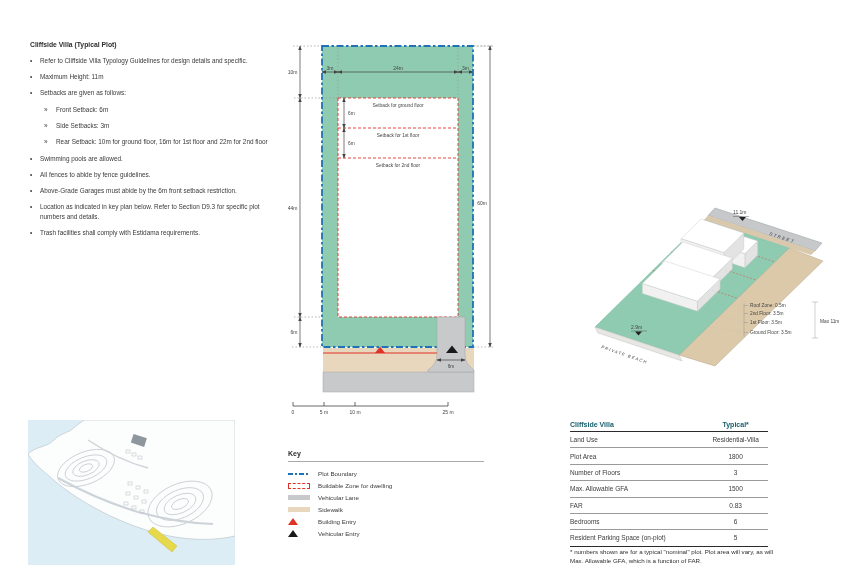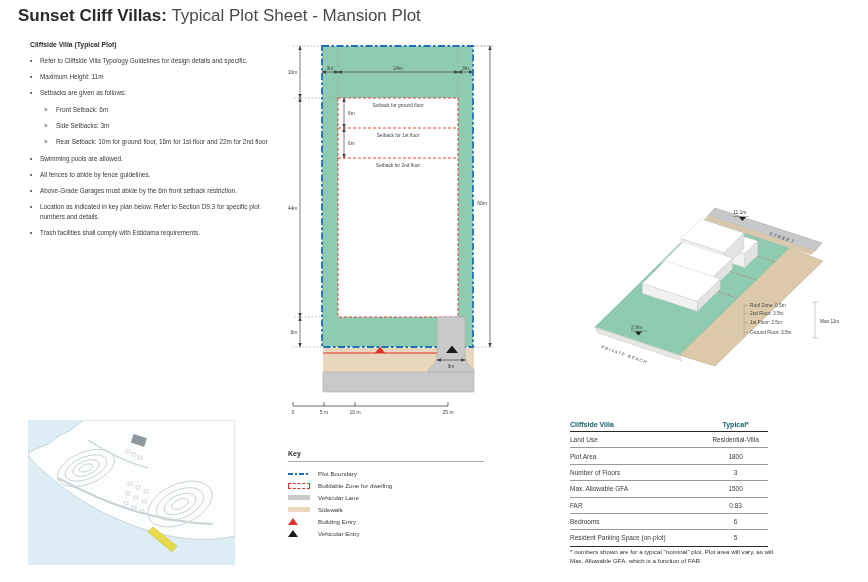--- a/index.html
+++ b/index.html
@@ -46,24 +46,20 @@
   table.vtab td{padding:4.2px 0;border-bottom:0.8px solid #9a9a9a;color:#3a3a3a;}
   table.vtab td.c2{text-align:center;}
   table.vtab tr:last-child td{border-bottom:1.6px solid #2b2b2b;}
   .footnote{position:absolute;left:570px;top:547px;width:206px;font-size:6.2px;line-height:1.5;color:#2e2e2e;}
 </style>
 </head>
 <body>
 
 <div class="page">
 
-  <div class="title">
-    <span class="brand">Sunset Cliff Villas:</span>
-    <span class="sub"> Typical Plot Sheet - Mansion Plot</span>
-  </div>
 
   <div class="notes">
     <h3>Cliffside Villa (Typical Plot)</h3>
     <div class="note-item lvl1">
         <span class="b">•</span>
         <span class="t">Refer to Cliffside Villa Typology Guidelines for design details and specific.</span>
       </div>
     <div class="note-item lvl1">
         <span class="b">•</span>
         <span class="t">Maximum Height: 11m</span>

